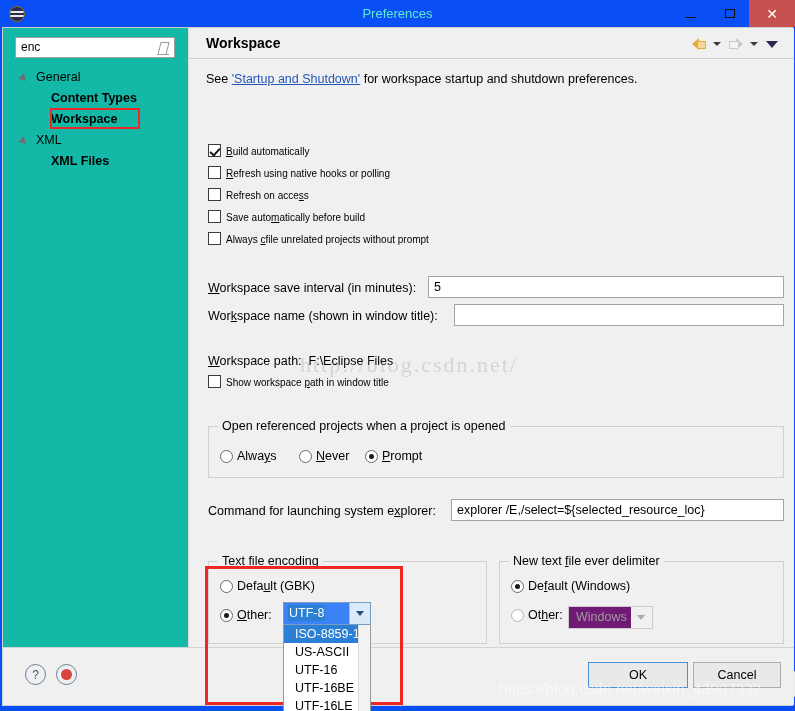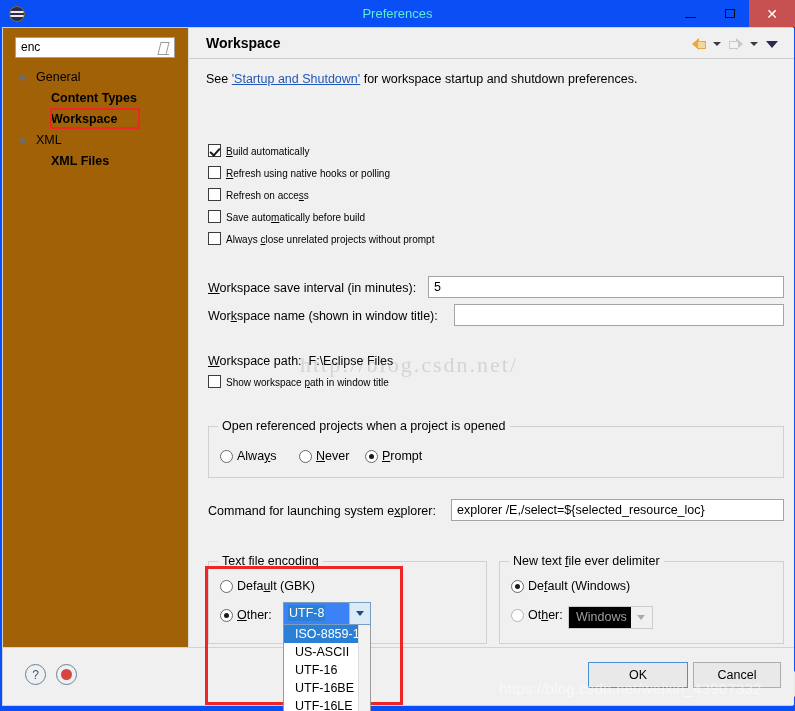--- a/index.html
+++ b/index.html
@@ -48,21 +48,21 @@
   .window {
     position: absolute; left: 2px; top: 27px;
     width: 791px; height: 679px;
     background: #f0f0f0;
     border: 1px solid #cfcfcf;
   }
 
   
   .leftpanel {
     position: absolute; left: 0; top: 0; width: 186px; height: 619px;
-    background: #a16207;
+    background: #14b8a6;
     border-right: 1px solid #dcdcdc;
   }
   .filter-wrap {
     position: absolute; left: 12px; top: 9px; width: 160px; height: 21px;
     border: 1px solid #a0a0a0; background: #fff;
     display: flex; align-items: center;
   }
   .filter-text {
     font-size: 12px; color: #000; padding-left: 5px; flex: 1;
     line-height: 19px; white-space: nowrap; overflow: hidden;
@@ -199,21 +199,21 @@
   .combo-val span { background: #2b7fd4; padding: 1px 1px; }
   .combo-arrow {
     width: 21px; background: #dbeaf7; border-left: 1px solid #9fc0de;
     position: relative;
   }
   .combo-arrow::before {
     content: ""; position: absolute; left: 6px; top: 8px; width: 0; height: 0;
     border-left: 4px solid transparent; border-right: 4px solid transparent;
     border-top: 5px solid #1d4f7c;
   }
-  .combo.disabled { border: 1px solid #cccccc; background: #000000; }
+  .combo.disabled { border: 1px solid #cccccc; background: #701a75; }
   .combo.disabled .combo-val { color: #9d9d9d; padding-left: 6px; }
   .combo.disabled .combo-val span { background: transparent; }
   .combo.disabled .combo-arrow { background: #f0f0f0; border-left: none; }
   .combo.disabled .combo-arrow::before { border-top-color: #aaaaaa; }
 
   .dropdown-list {
     position: absolute; background: #fff; border: 1px solid #9a9a9a;
     border-top: none;
     z-index: 40; overflow: hidden;
   }
@@ -345,21 +345,21 @@
         <div class="chk-row" style="top:128px">
           <div class="cbox"></div>
           <div><span>Refresh on acce</span><u>s</u><span>s</span></div>
         </div>
         <div class="chk-row" style="top:150px">
           <div class="cbox"></div>
           <div><span>Save auto</span><u>m</u><span>atically before build</span></div>
         </div>
         <div class="chk-row" style="top:172px">
           <div class="cbox"></div>
-          <div><span>Always </span><u>c</u><span>lose unrelated projects without prompt</span></div>
+          <div><span>Always </span><u>c</u><span>file unrelated projects without prompt</span></div>
         </div>
 
         <div class="field-label" style="left:19px; top:221px"><u>W</u><span>orkspace save interval (in minutes):</span></div>
         <div class="txtinput" style="left:239px; top:216px; width:356px">5</div>
 
         <div class="field-label" style="left:19px; top:249px"><span>Wor</span><u>k</u><span>space name (shown in window title):</span></div>
         <div class="txtinput" style="left:265px; top:244px; width:330px"></div>
 
         <div class="field-label" style="left:19px; top:294px"><u>W</u><span>orkspace path:</span>&nbsp;&nbsp;<span>F:\Eclipse Files</span></div>
 

